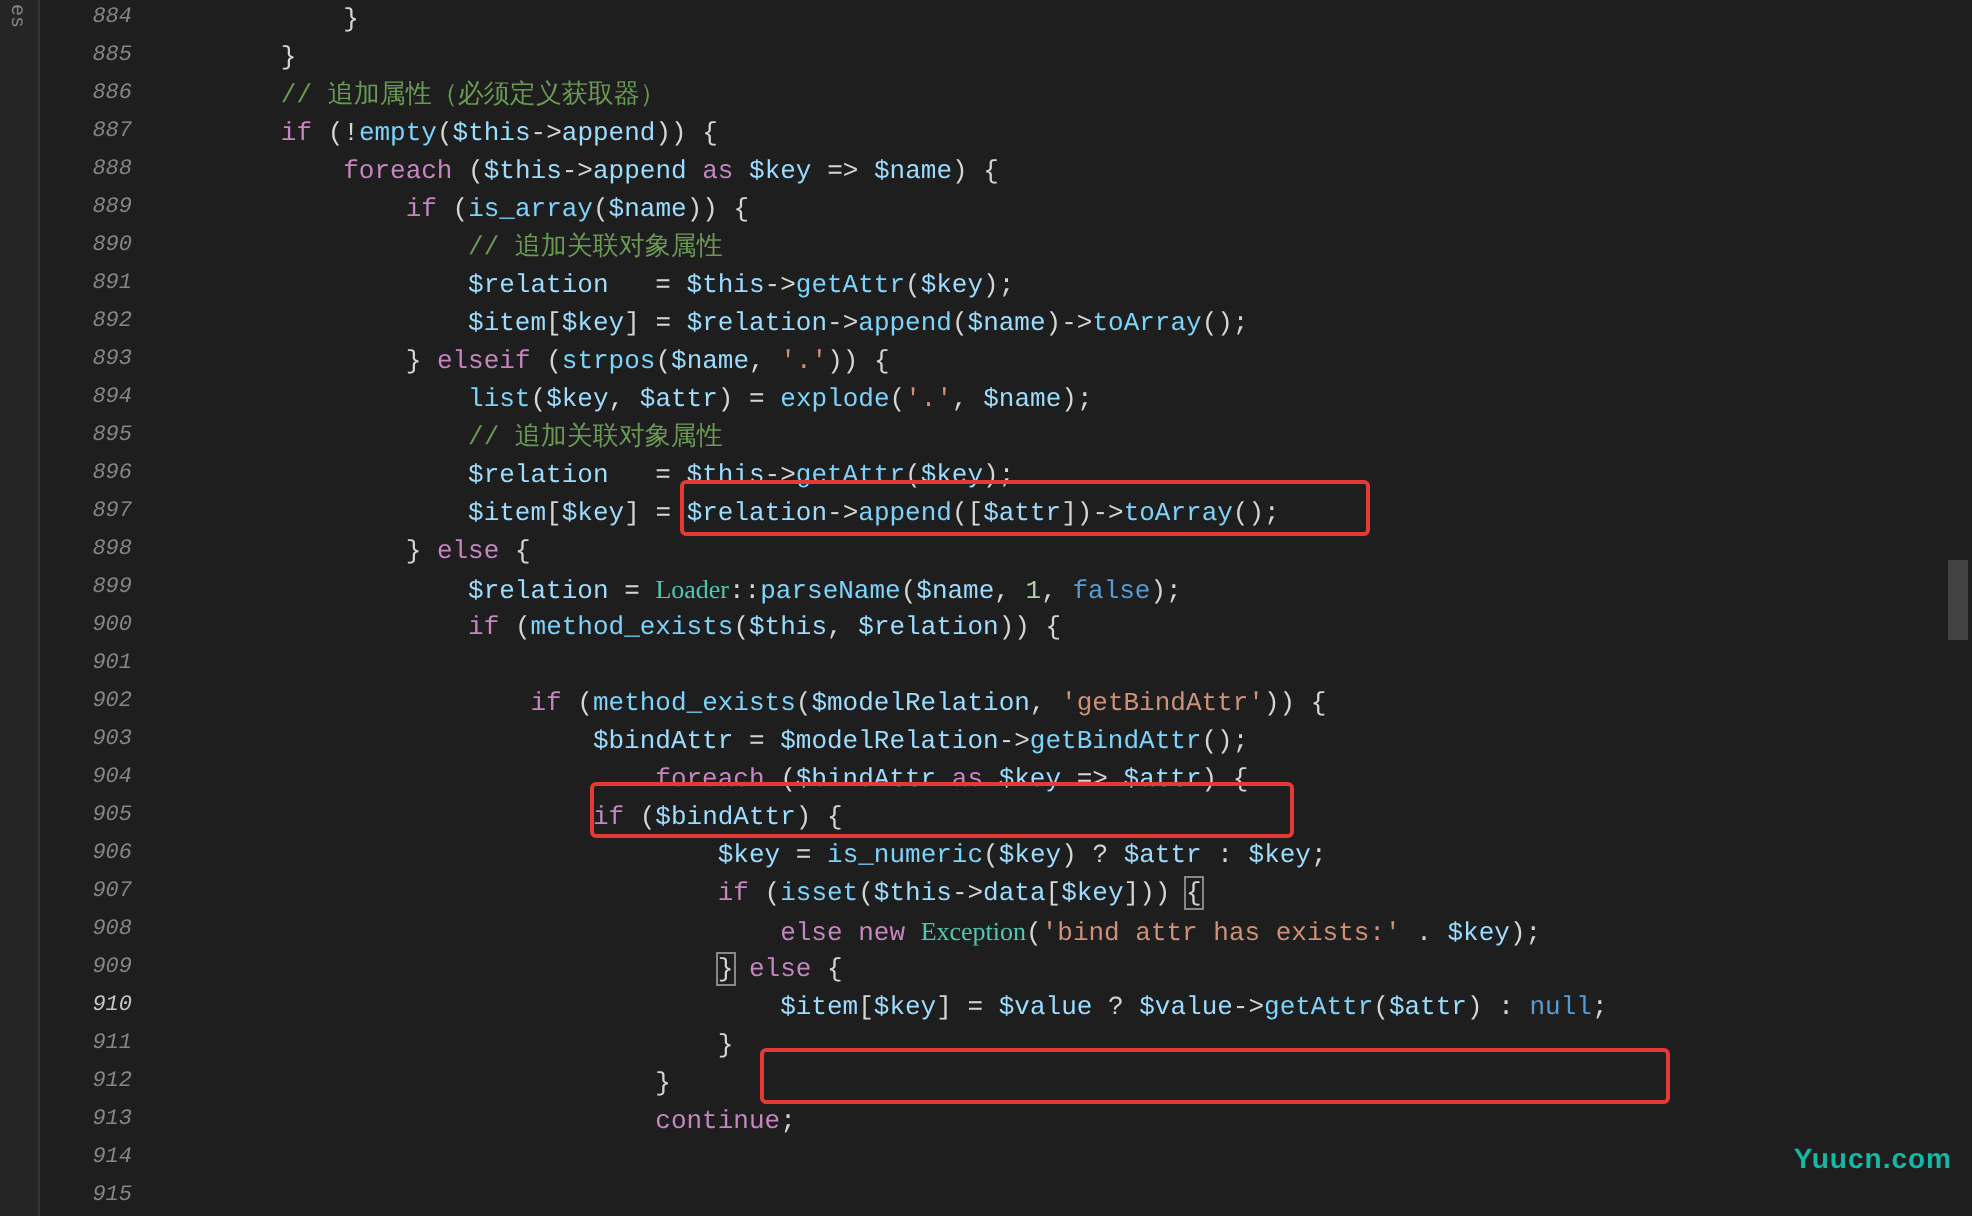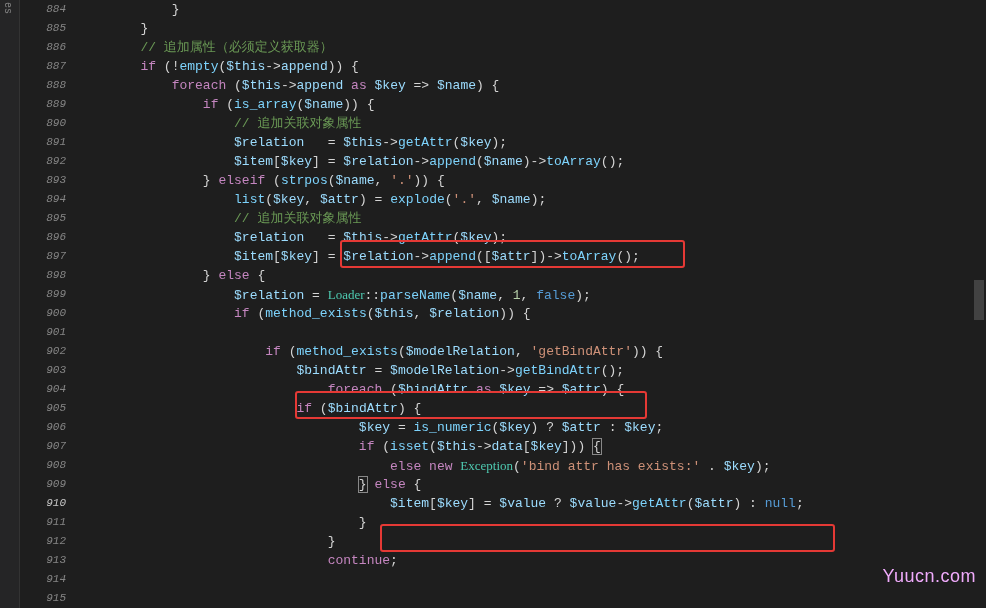--- a/index.html
+++ b/index.html
@@ -75,24 +75,24 @@
   position: absolute;
   border: 2px solid #e53935;
   border-radius: 3px;
   pointer-events: none;
   z-index: 10;
 }
 .watermark {
   position: absolute;
   bottom: 21px;
   right: 10px;
-  color: #f0abfc;
+  color: #14b8a6;
   font-family: Arial, sans-serif;
-  font-size: 18px;
-  font-weight: normal;
+  font-size: 14px;
+  font-weight: bold;
   z-index: 20;
   letter-spacing: 0.5px;
 }
 .scrollbar-v {
   position: absolute;
   right: 0;
   top: 0;
   width: 14px;
   height: 100%;
   background: #1e1e1e;

